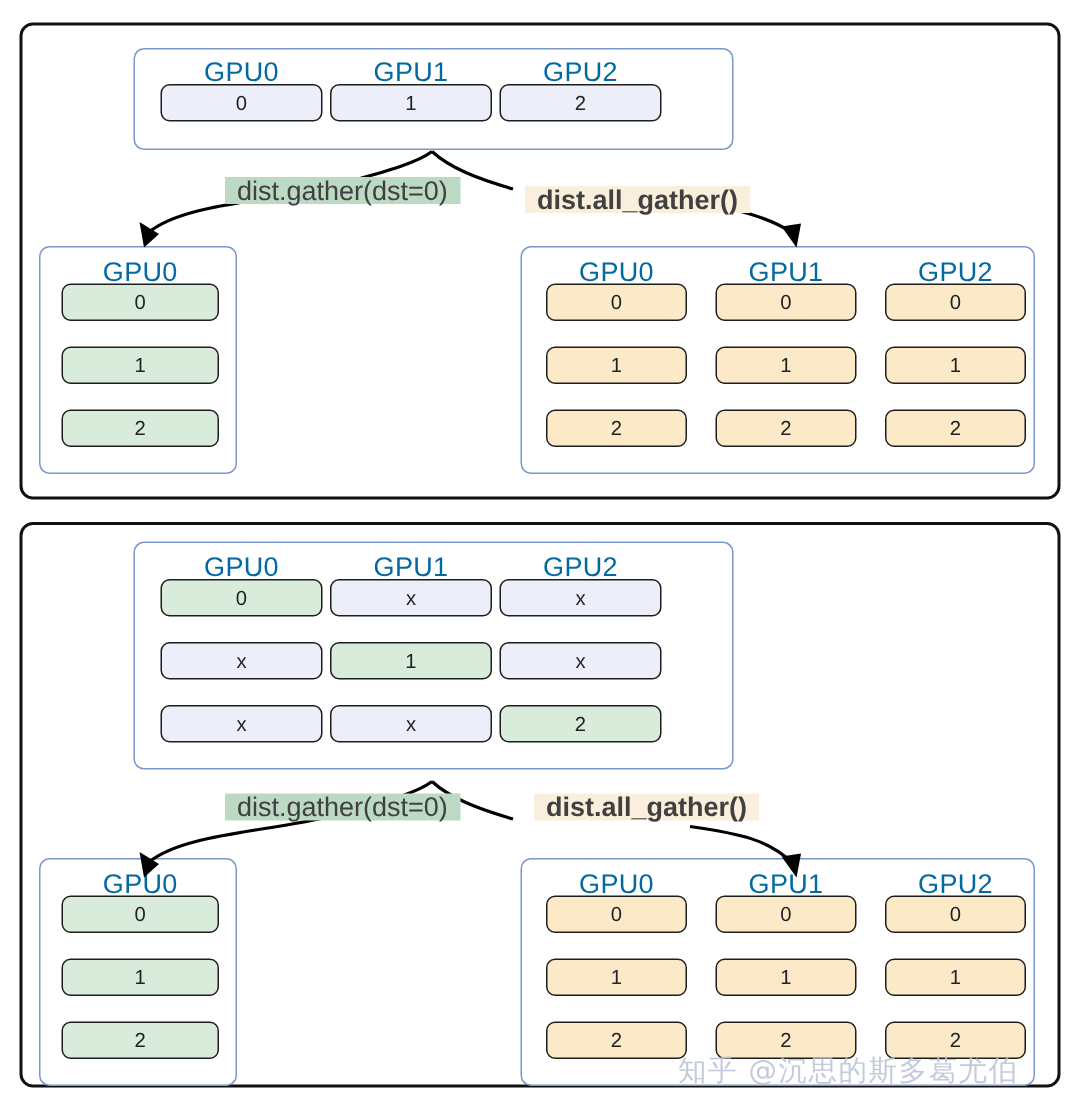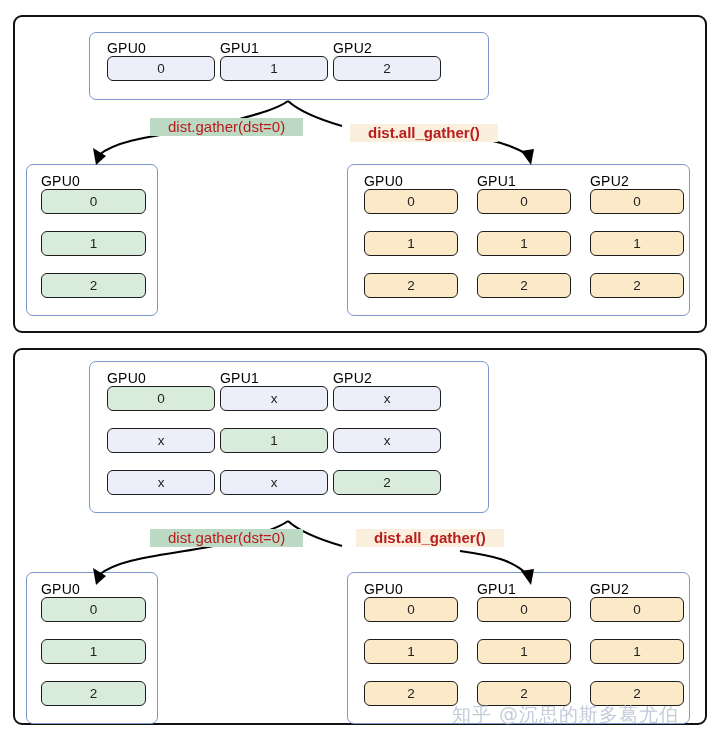--- a/index.html
+++ b/index.html
@@ -42,23 +42,24 @@
     background: #ffffff;
     box-sizing: border-box;
   }
 
   
   .gpu-col {
     position: absolute;
     box-sizing: border-box;
   }
   .gpu-label {
-    font-size: 14px;
+    text-align: center;
+    font-size: 18px;
     line-height: 16px;
-    color: #000000;
+    color: #0369a1;
     letter-spacing: 0.2px;
     white-space: nowrap;
   }
 
   
   .cell {
     height: 25px;
     border: 1.7px solid #1d1d1d;
     border-radius: 6px;
     box-sizing: border-box;
@@ -70,25 +71,25 @@
     margin-bottom: 17px;
   }
   .cell:last-child { margin-bottom: 0; }
   .cell.lav    { background: #eceef9; }
   .cell.green  { background: #d9ecdc; }
   .cell.orange { background: #fbe9c8; }
 
   
   .arrow-label {
     position: absolute;
-    font-size: 15px;
+    font-size: 18px;
     line-height: 16px;
-    padding: 1px 18px;
+    padding: 1px 8px;
     white-space: nowrap;
-    color: #b91c1c;
+    color: #404040;
     box-sizing: border-box;
   }
   .arrow-label.green  { background: #bcd9c3; }
   .arrow-label.orange { background: #faeedc; font-weight: bold; }
 
   
   .arrows {
     position: absolute;
     left: 0; top: 0;
     width: 720px;

